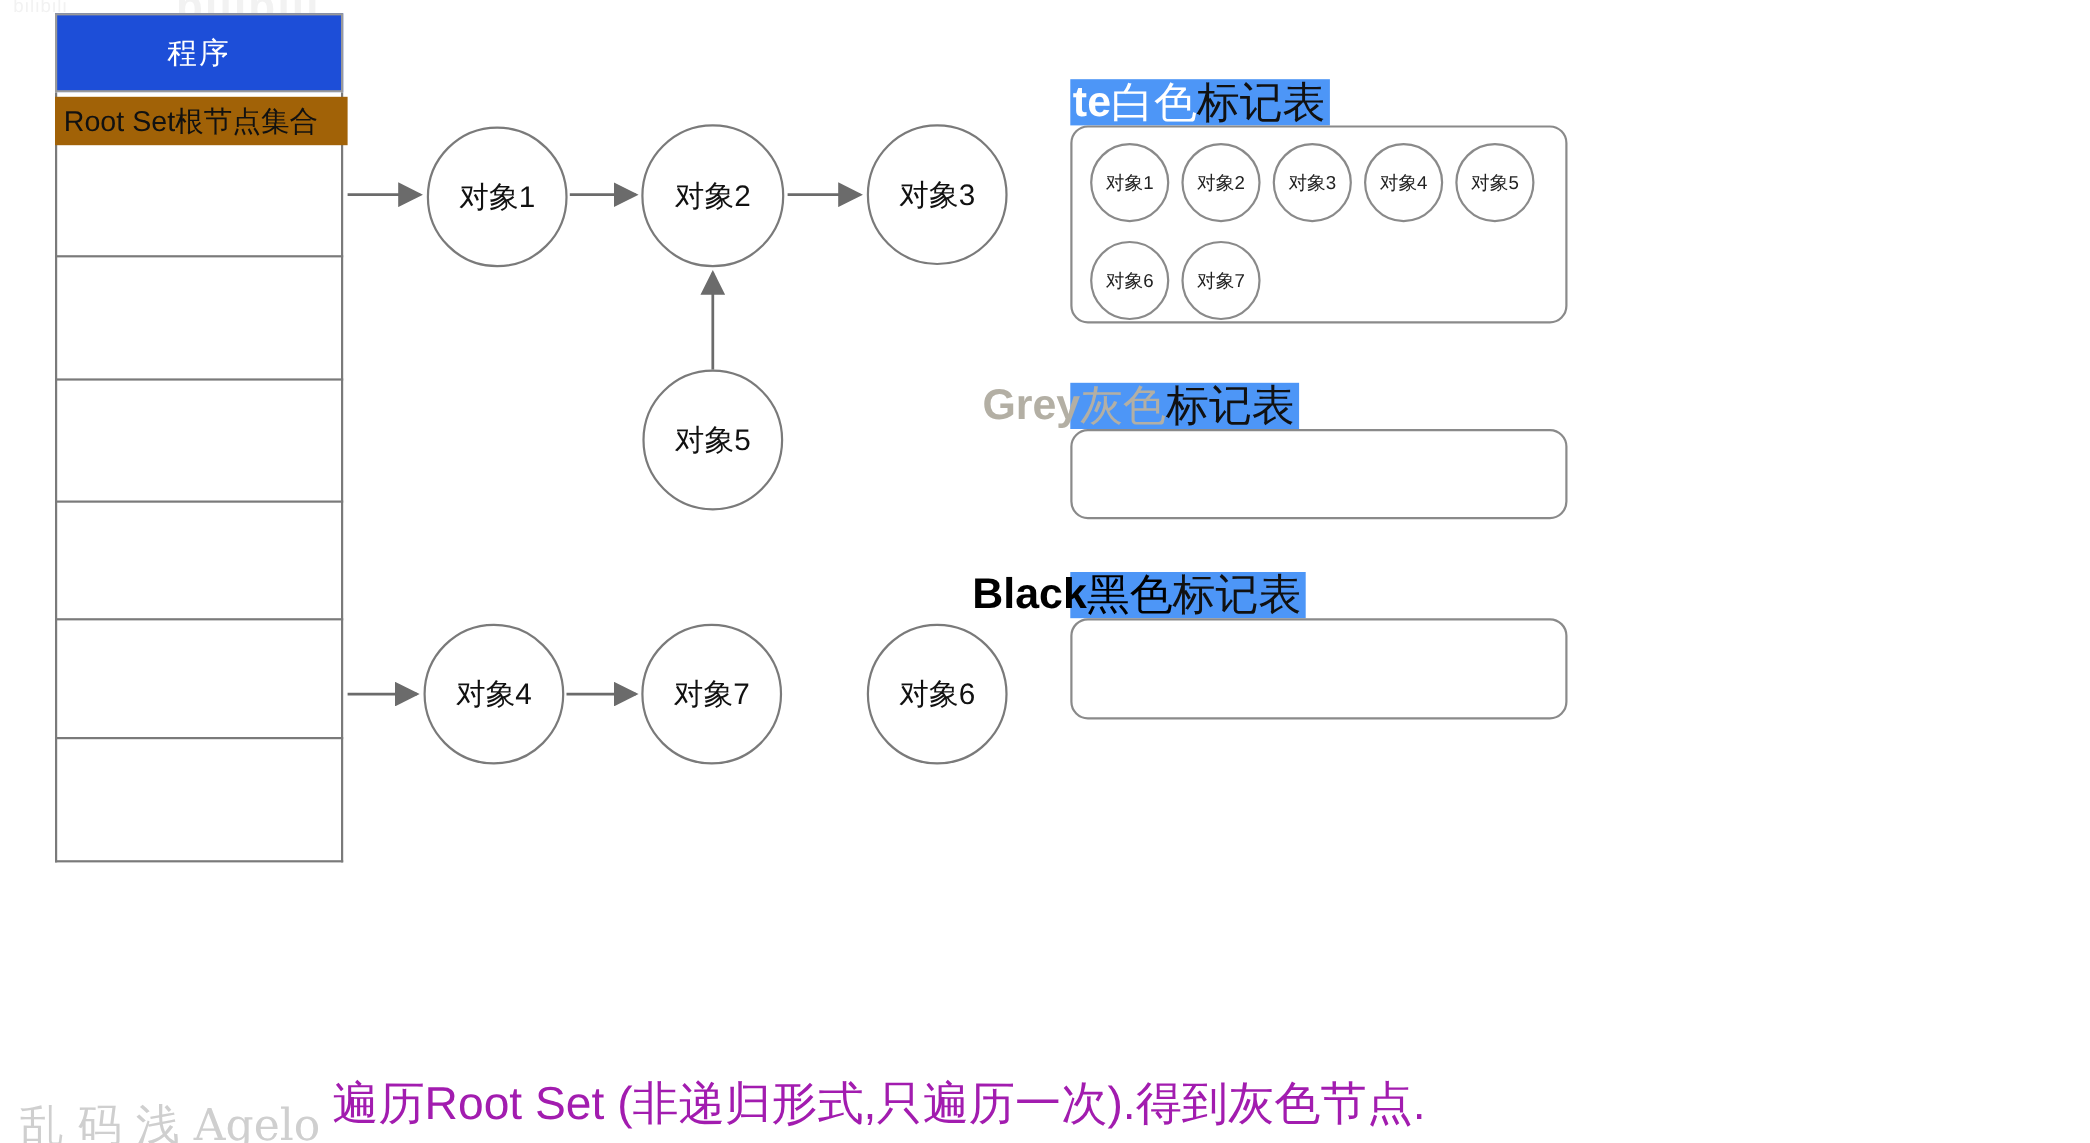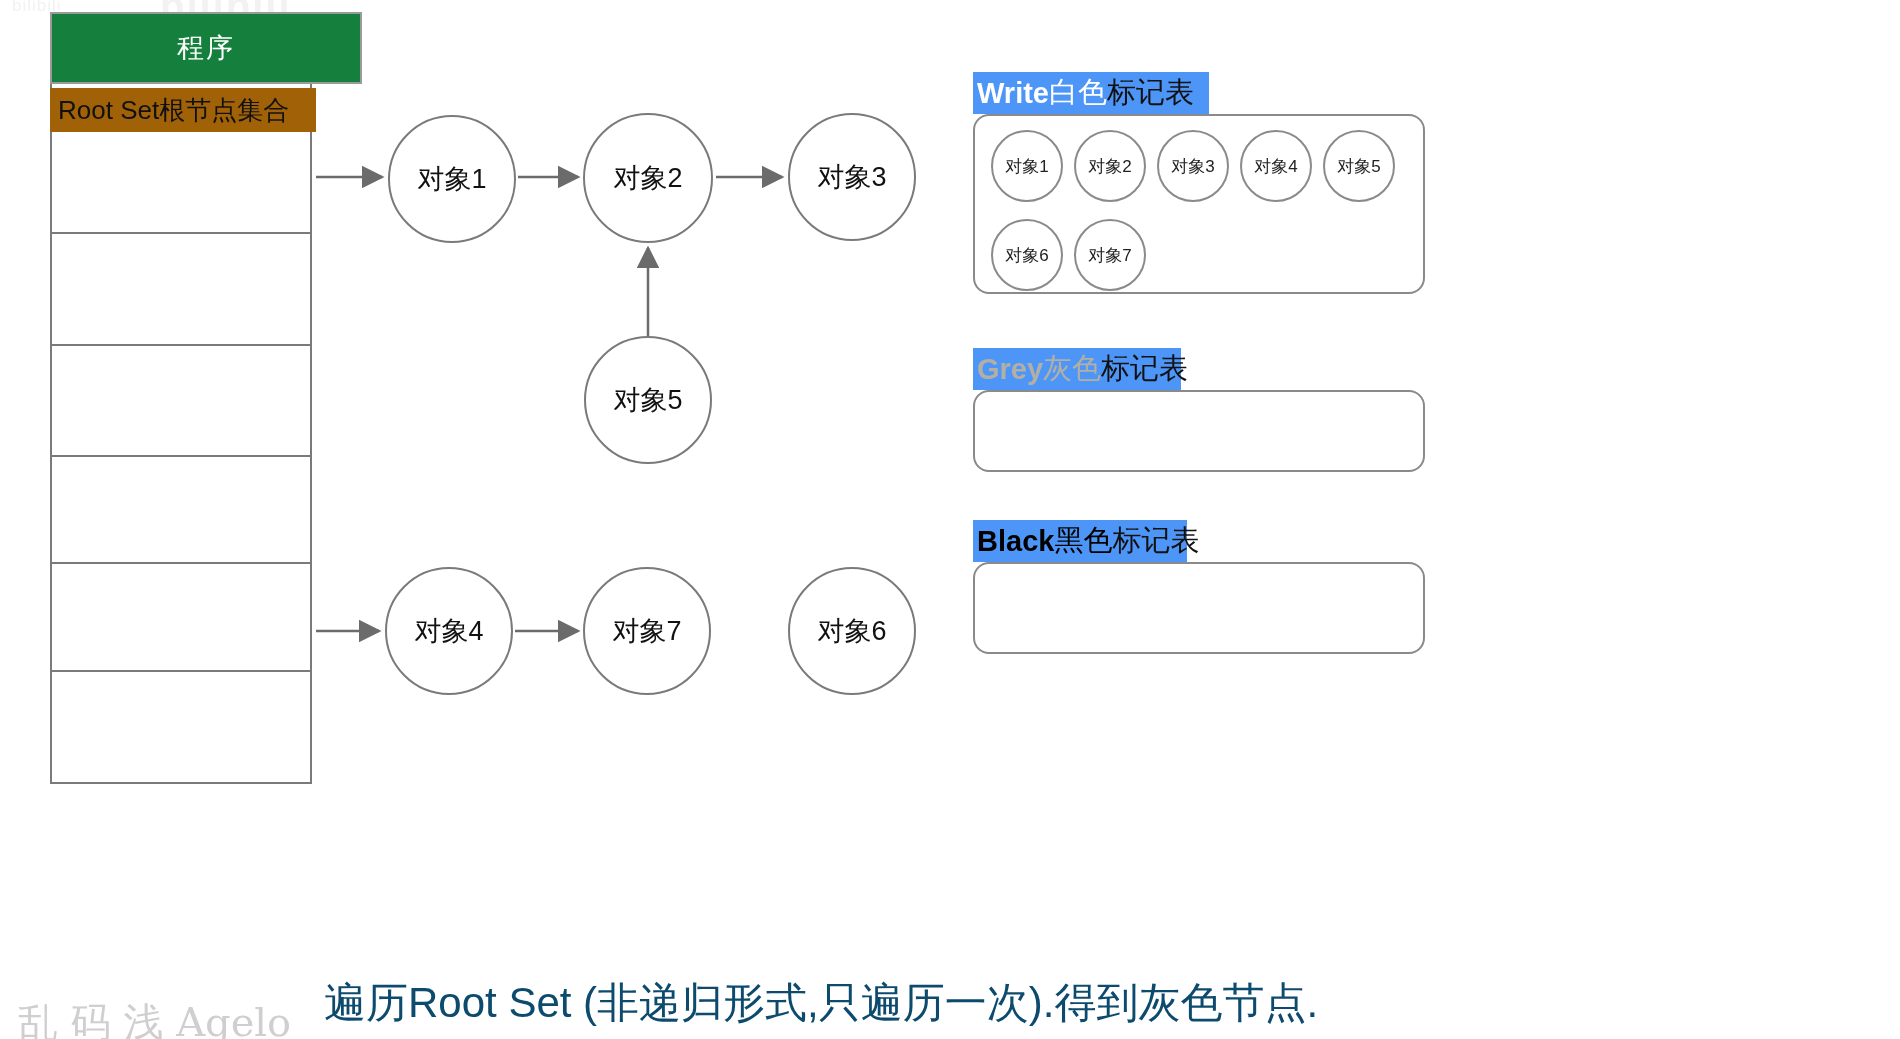--- a/index.html
+++ b/index.html
@@ -22,22 +22,22 @@
      position:absolute;left:2px;top:2px;letter-spacing:1px;}
   .wm-top .wm-big{position:absolute;left:150px;top:-10px;color:#f2f2f2;}
   .wm-bottom{
     position:absolute;left:18px;top:995px;
     font-size:40px;color:#cfcfcf;white-space:nowrap;user-select:none;
     font-family:"DejaVu Serif",serif;
   }
 
   
   .prog-box{
-    position:absolute;left:50px;top:12px;width:312px;height:72px;
-    background:#15803d;border:2px solid #9a9a9a;box-sizing:border-box;
+    position:absolute;left:50px;top:12px;width:262px;height:72px;
+    background:#1d4ed8;border:2px solid #9a9a9a;box-sizing:border-box;
     display:flex;align-items:center;justify-content:center;
   }
   .prog-box span{color:#ffffff;font-size:27px;letter-spacing:2px;}
 
   .rootset{
     position:absolute;left:50px;top:84px;width:262px;height:700px;
     border:2px solid #7a7a7a;border-top:none;box-sizing:border-box;
     background:#fff;
   }
   .rootset-header{
@@ -56,43 +56,43 @@
     background:#fff;display:flex;align-items:center;justify-content:center;
     font-size:27px;color:#111;box-sizing:border-box;
   }
   .edge-svg{position:absolute;left:0;top:0;width:1900px;height:1039px;
     pointer-events:none;}
 
   
   .mt-header{
     position:absolute;background:#4d96f7;height:42px;
     display:flex;align-items:center;padding:0 4px;box-sizing:border-box;
-    font-size:29px;white-space:nowrap;
+    font-size:39px;white-space:nowrap;justify-content:flex-end;
   }
   .mt-header .part-en{font-weight:bold;}
   .mt-header .part-zh{font-weight:normal;}
   .mt-header .part-tail{color:#111;font-weight:normal;font-family:Liberation Serif, serif;}
   .w-white{color:#ffffff;}
   .w-grey{color:#b3afa4;}
   .w-black{color:#000000;}
 
   .mt-body{
     position:absolute;border:2px solid #8a8a8a;border-radius:16px;
     background:#fff;box-sizing:border-box;
   }
   .chip{
     position:absolute;border:2px solid #8a8a8a;border-radius:50%;
     background:#fff;display:flex;align-items:center;justify-content:center;
     font-size:17px;color:#222;box-sizing:border-box;
   }
 
   
   .caption{
-    position:absolute;left:324px;top:975px;width:1200px;
-    font-size:42px;color:#0c4a6e;white-space:nowrap;
+    position:absolute;left:302px;top:975px;width:1200px;
+    font-size:42px;color:#a21caf;white-space:nowrap;
   }
 </style>
 </head>
 <body>
 
 <div class="stage">
 
   <div class="wm-top">
     <span class="wm-small">bilibili</span>
     <span class="wm-big">bilibili</span>

